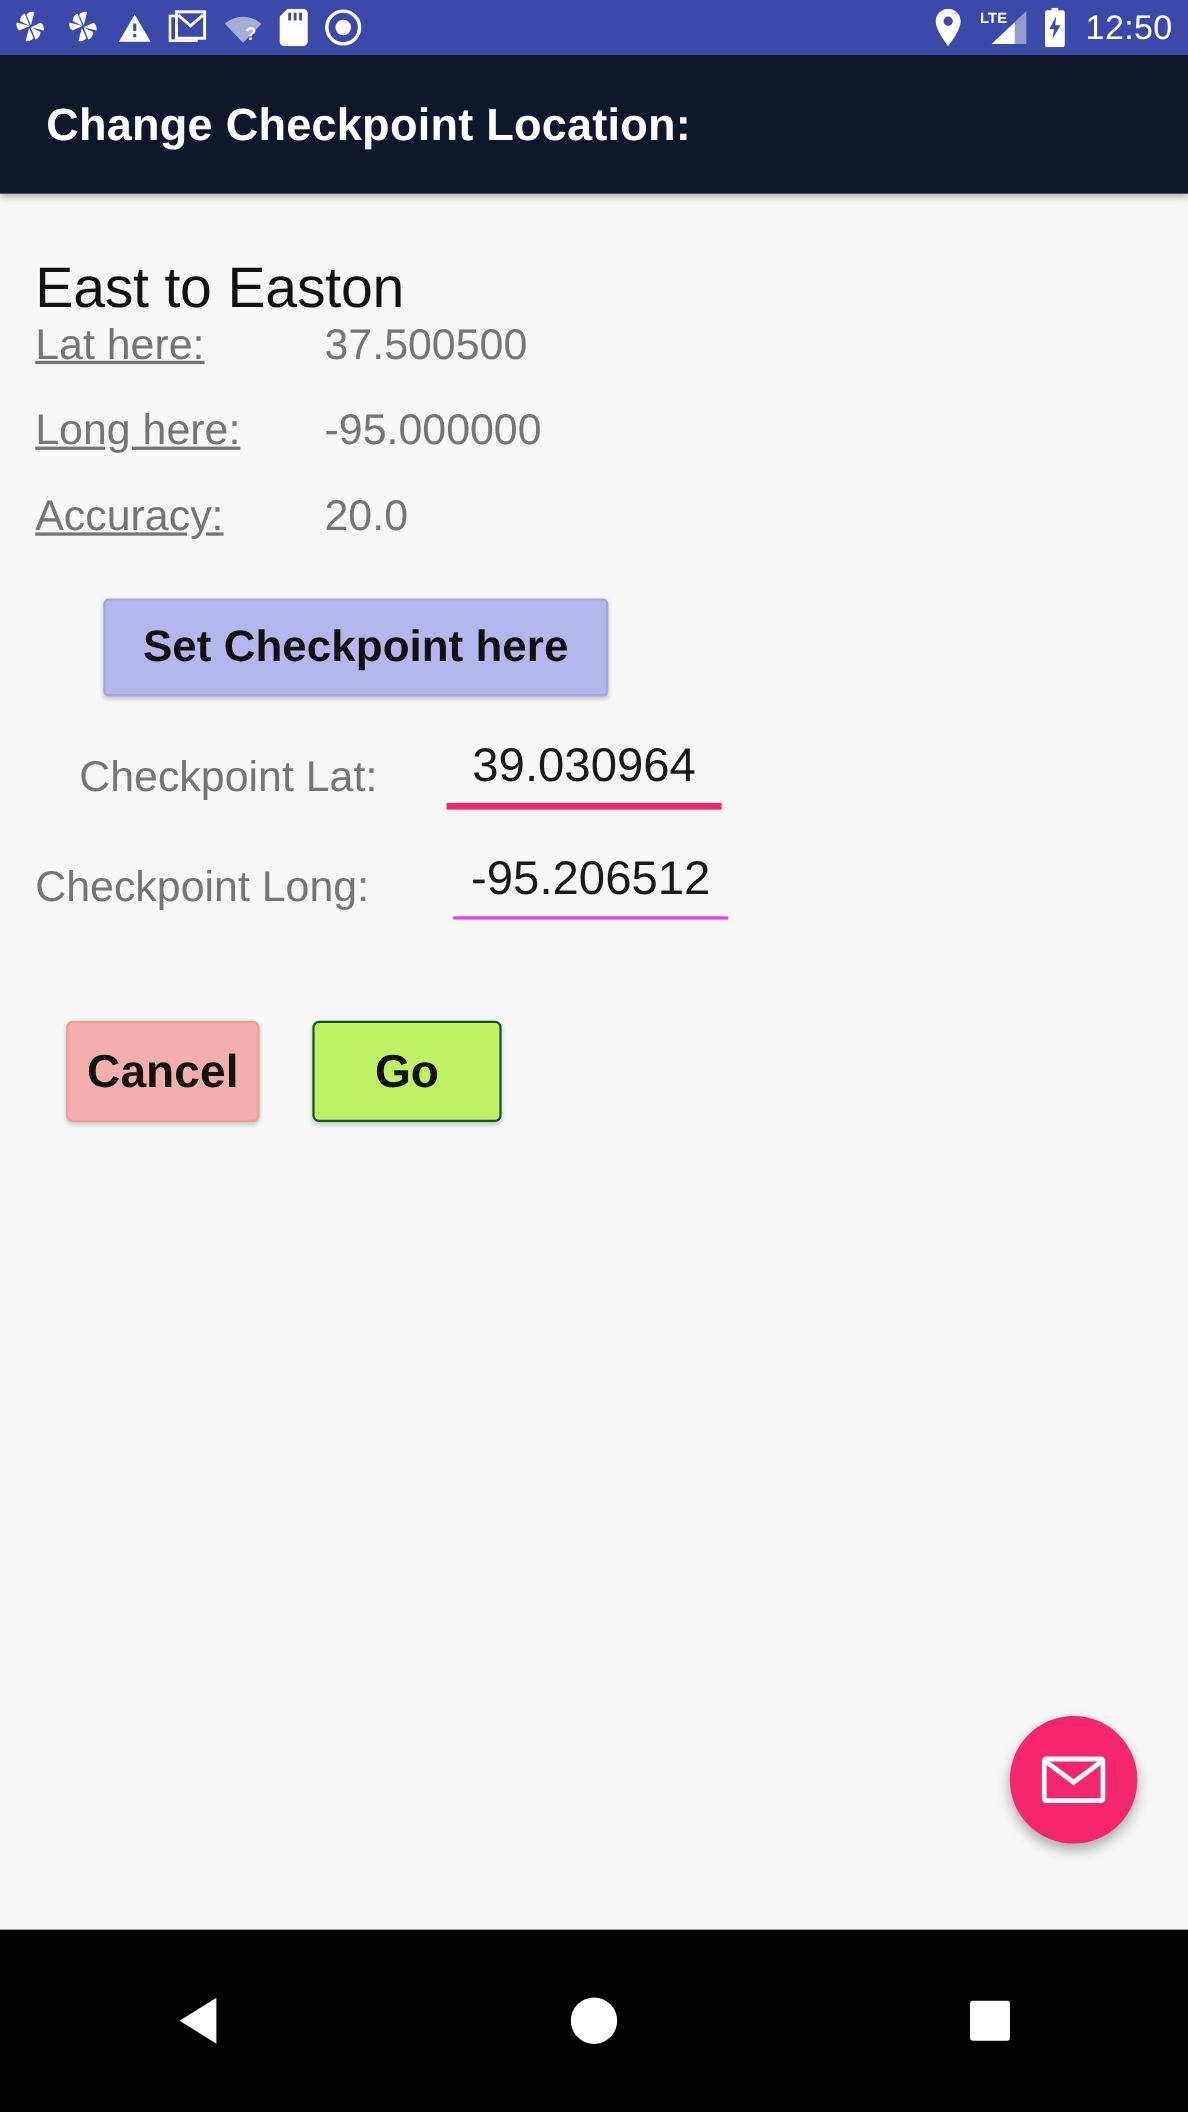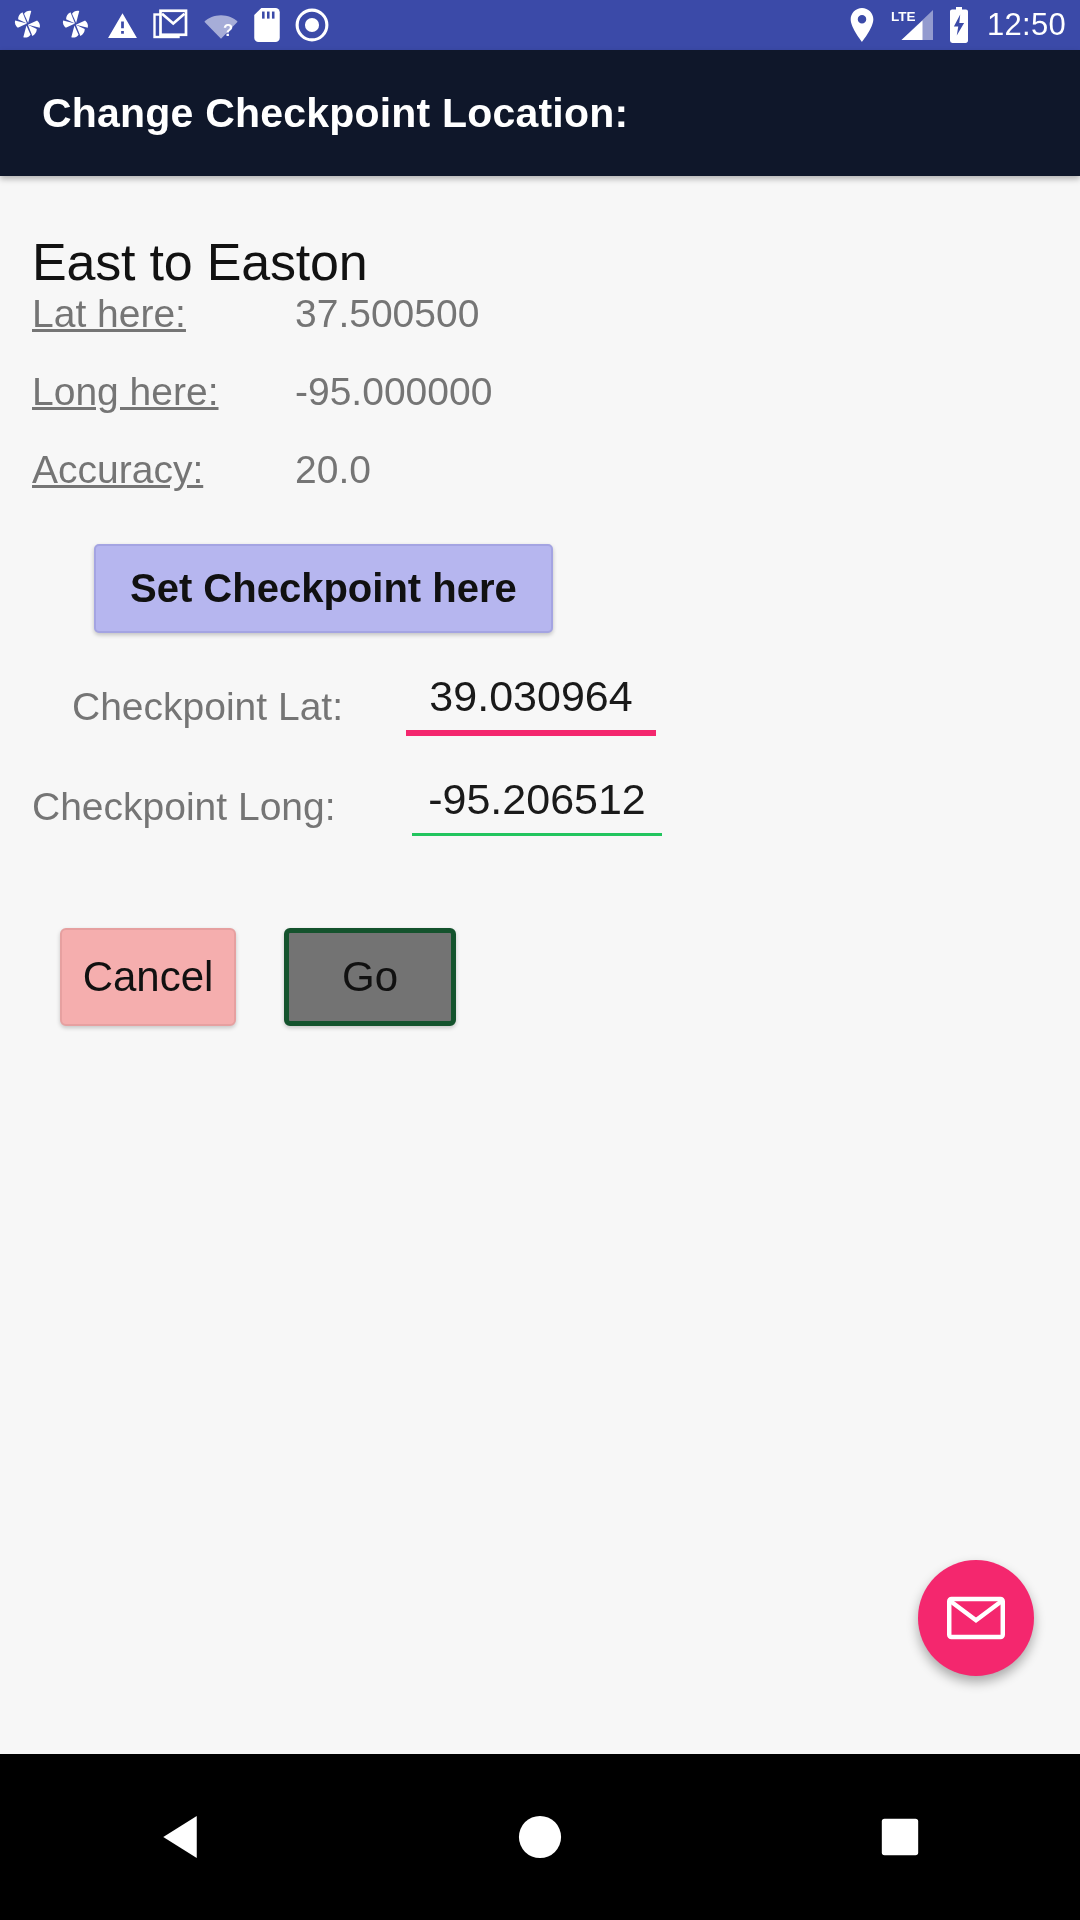--- a/index.html
+++ b/index.html
@@ -77,33 +77,33 @@
   .edit-row { display:flex; align-items:flex-end; margin-top:42px; }
   .edit-row .lbl { font-size:39px; color:#757575; line-height:1; padding-bottom:10px; }
   .edit-row .field {
     font-size:43px; color:#1a1a1a; line-height:1;
     padding:0 12px 12px 12px; text-align:center;
     min-width:250px;
   }
   #row-cp-lat .lbl { width:334px;margin-left:40px; }
   #row-cp-lat .field { border-bottom:6px solid #f4276e; }
   #row-cp-long .lbl { width:380px; }
-  #row-cp-long .field { border-bottom:3px solid #22c55e;text-align:center; }
+  #row-cp-long .field { border-bottom:3px solid #d946ef;text-align:center; }
 
   
   #action-buttons { display:flex; gap:48px; margin-top:92px; padding-left:28px; }
   .action-btn {
     border-radius:6px; padding:20px 0;
-    font-size:42px; font-weight:normal; color:#111;
+    font-size:42px; font-weight:bold; color:#111;
     font-family:"Liberation Sans", sans-serif;
     box-shadow:0 2px 4px rgba(0,0,0,.2);
     cursor:pointer; text-align:center;
   }
   #btn-cancel { background:#f5aeae; border:2px solid #e6a0a0; width:176px; }
-  #btn-go { background:#737373; border:5px solid #14532d; width:172px; }
+  #btn-go { background:#bef264; border:2px solid #14532d; width:172px; }
 
   
   #fab {
     position:absolute; right:46px; bottom:78px;
     width:116px; height:116px; border-radius:50%;
     background:#f4276e;
     display:flex; align-items:center; justify-content:center;
     box-shadow:0 6px 12px rgba(0,0,0,.32);
     cursor:pointer;
   }

